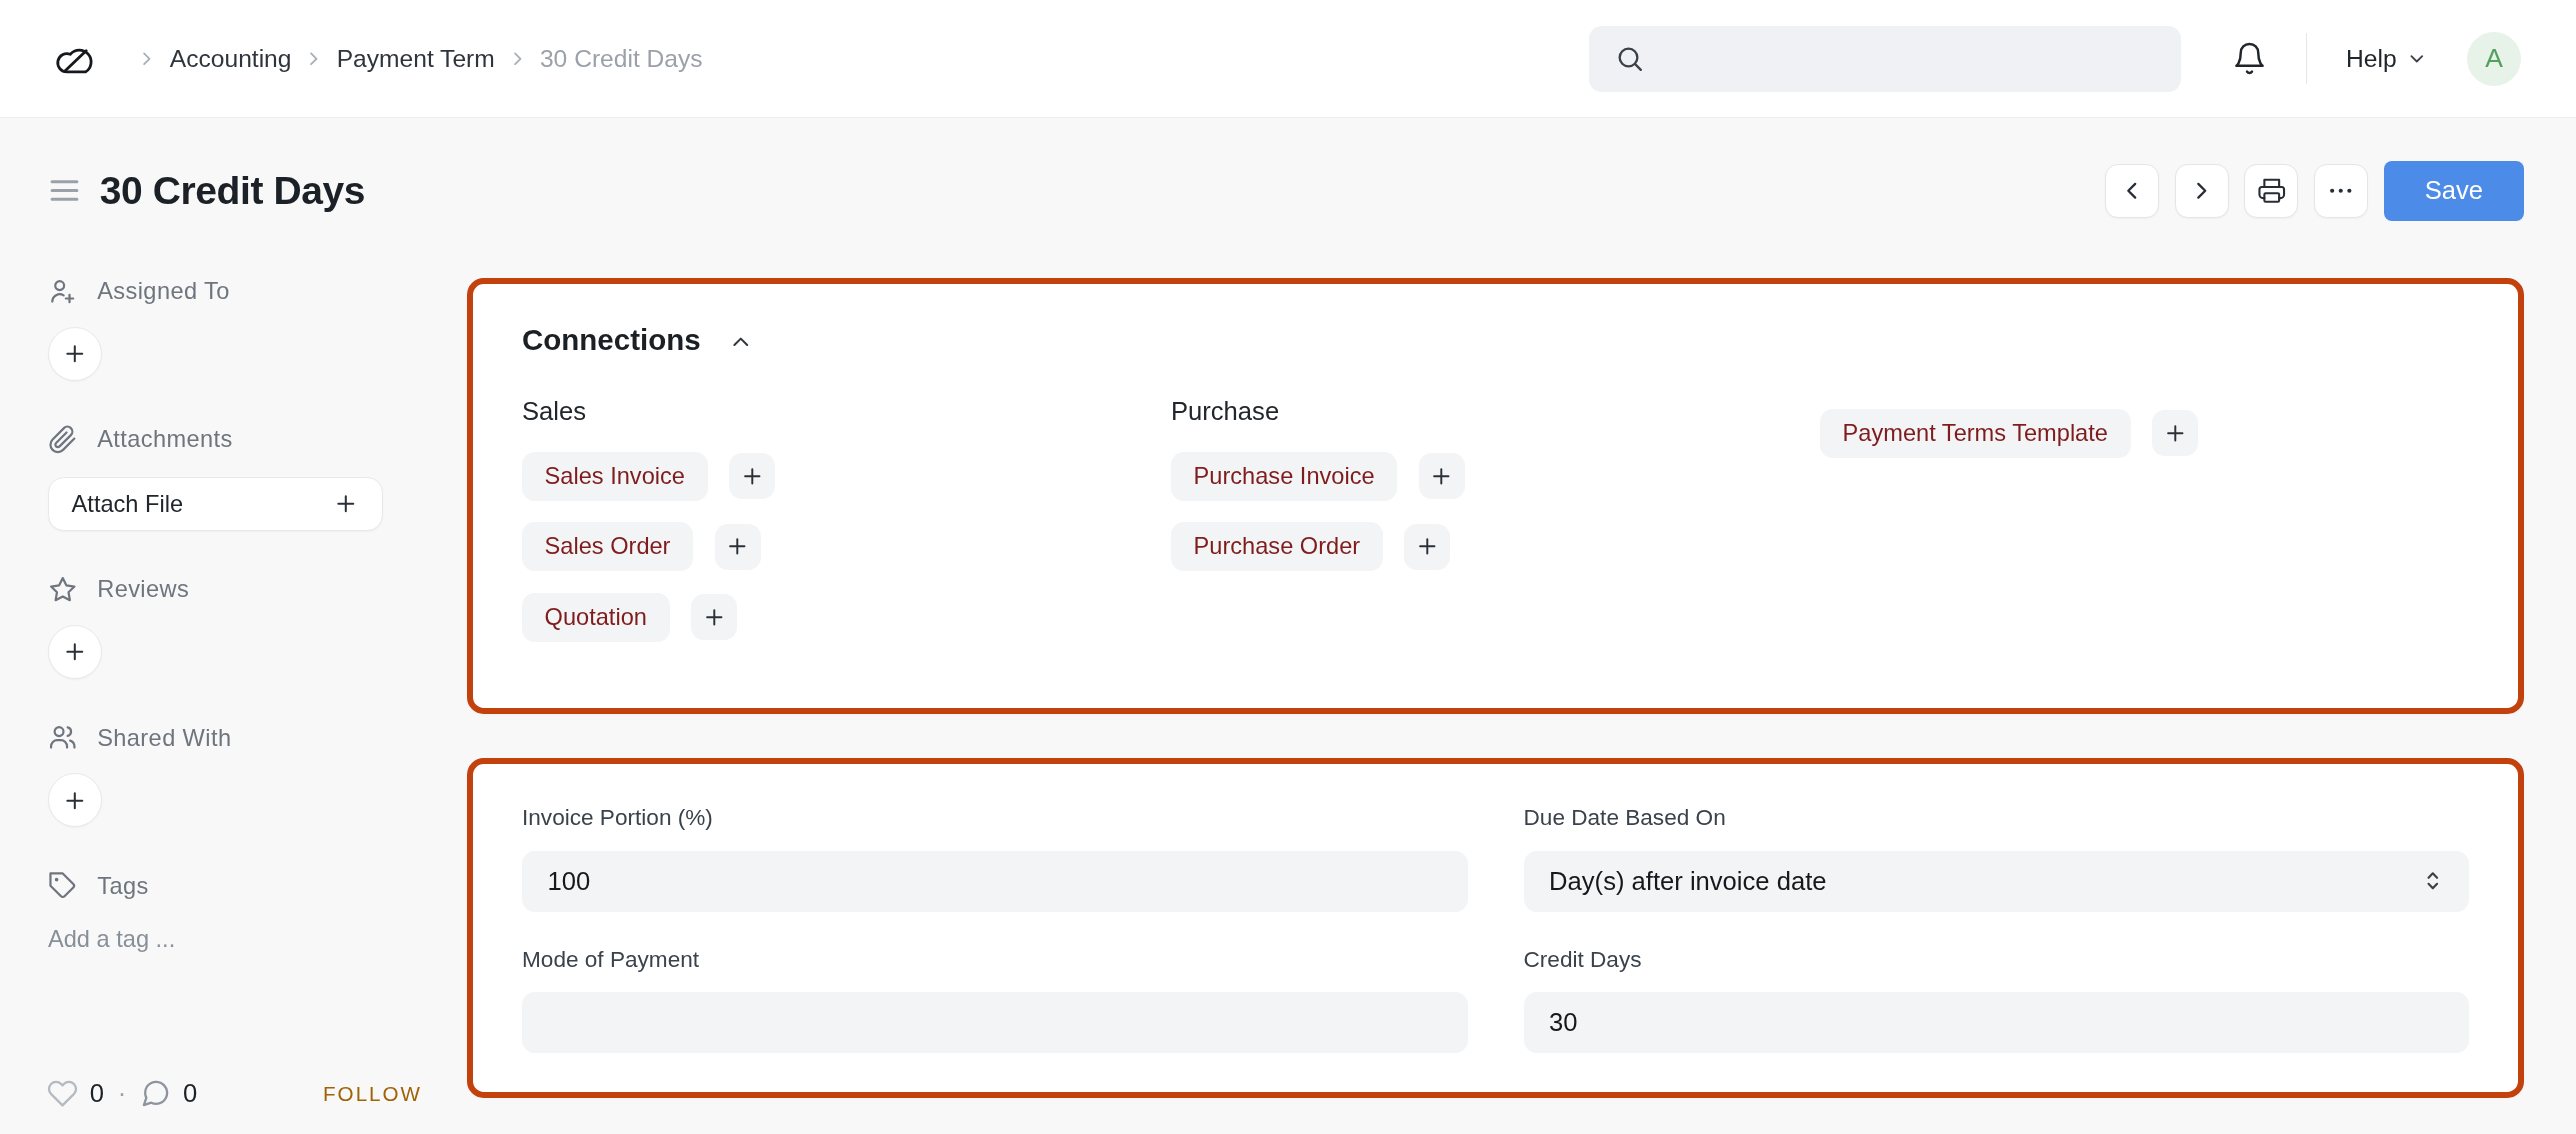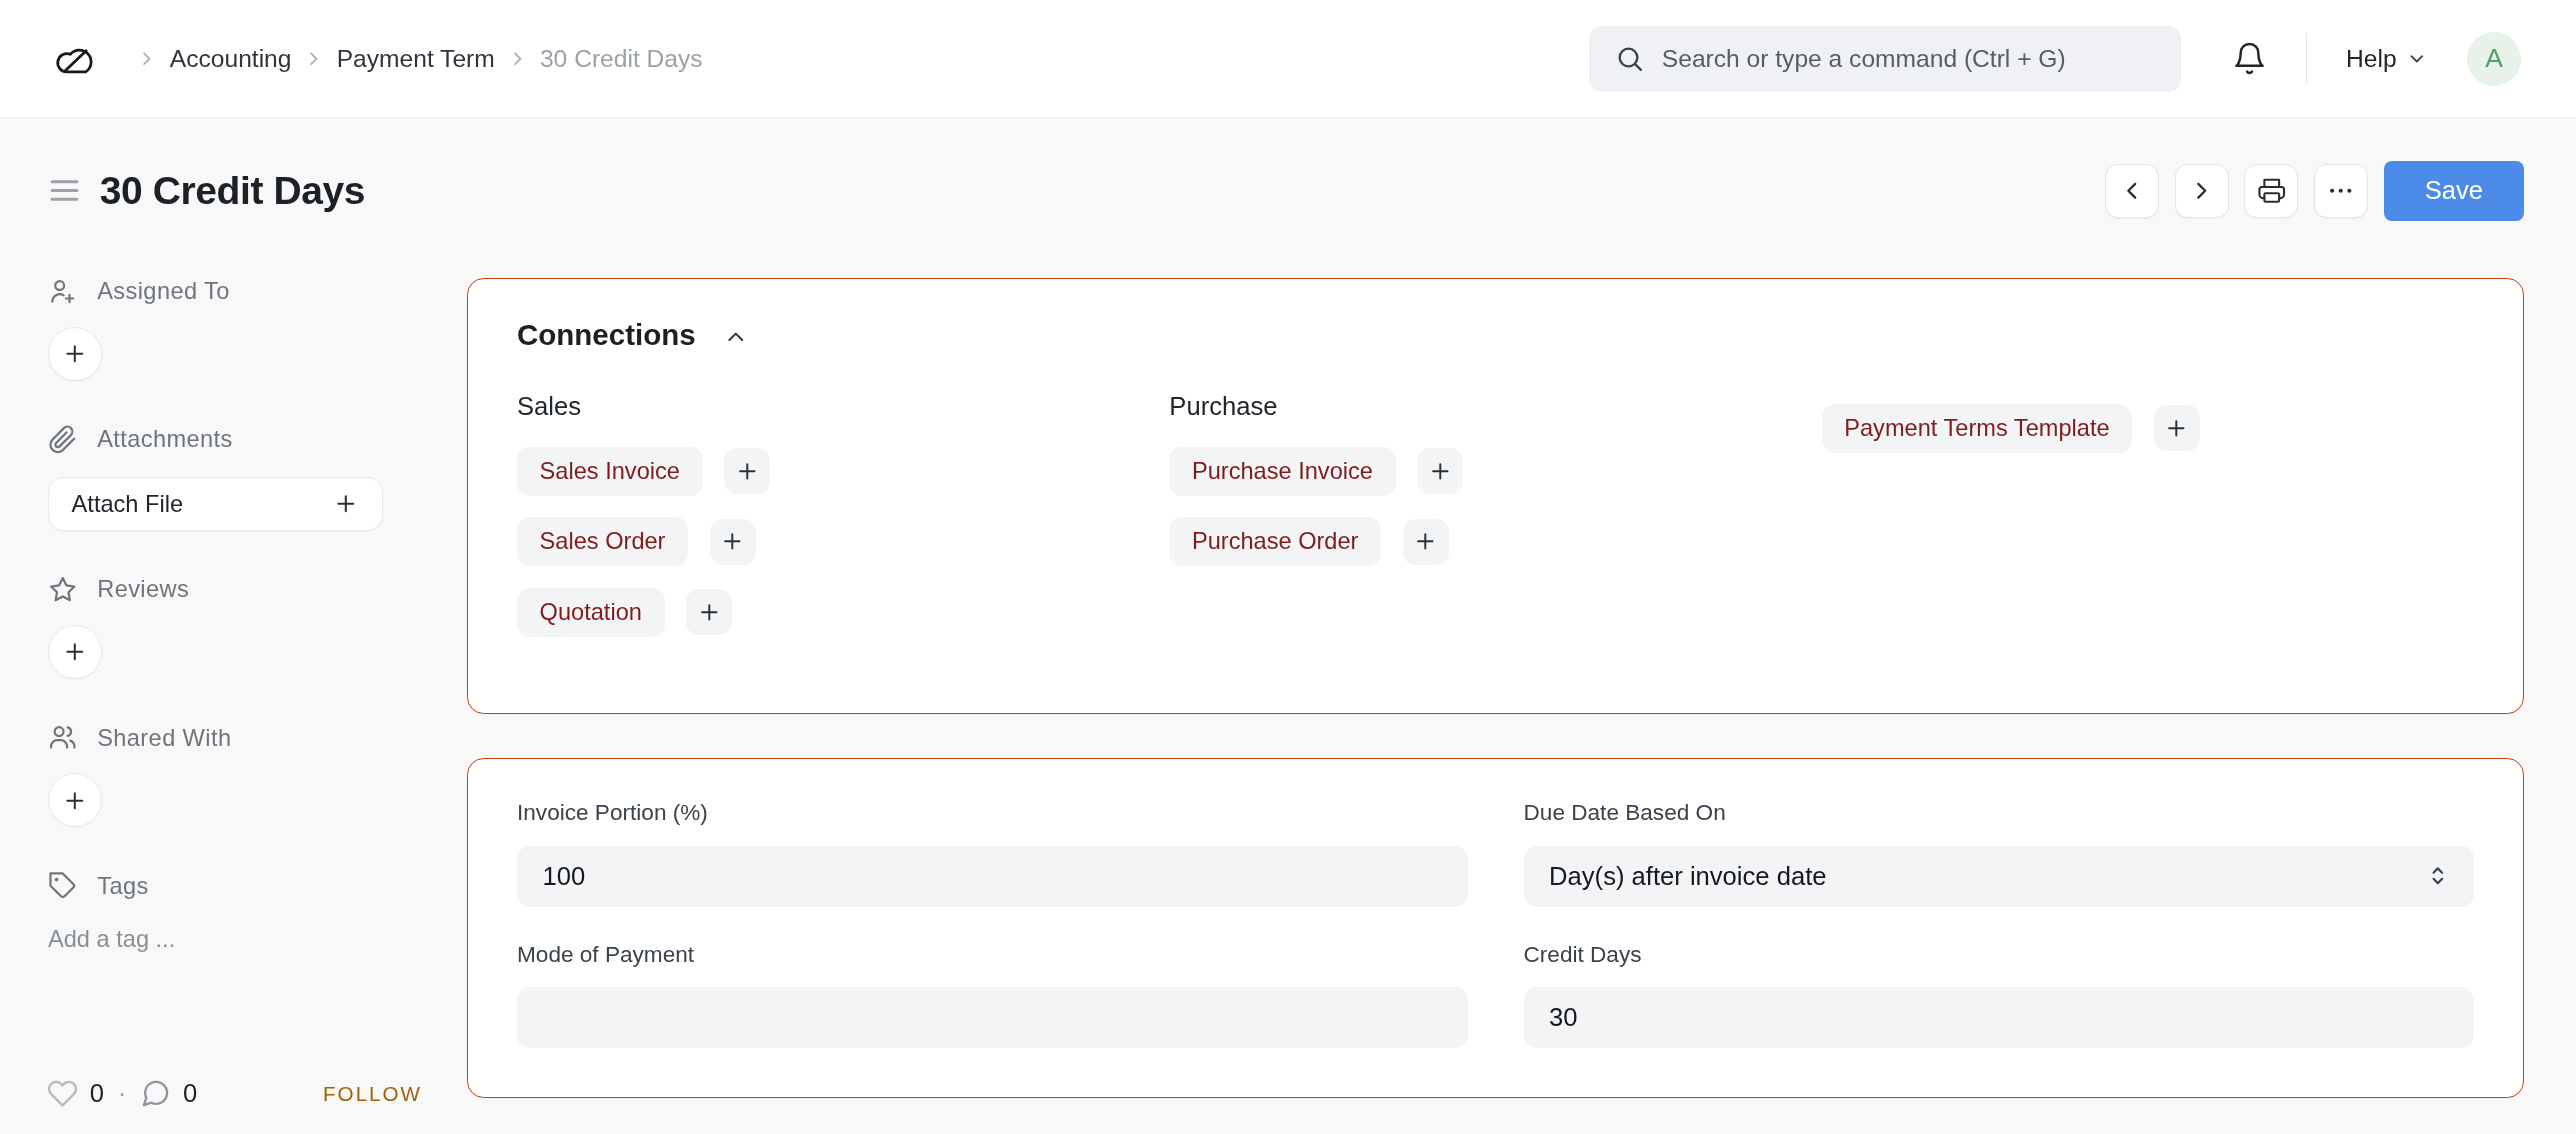--- a/index.html
+++ b/index.html
@@ -89,21 +89,21 @@
     display:flex; align-items:center;
   }
   .side-footer .count { font-size:25.6px; color:#1c2126; margin-left:11.8px; }
   .side-footer .dot { color:#9aa1a9; font-size:25.6px; margin:0 13.8px; }
   .like-icon { color:#b4bac1; display:flex; cursor:pointer; }
   .comment-icon { color:#8d949d; display:flex; cursor:pointer; }
   .follow { margin-left:auto; font-size:20.6px; letter-spacing:2px; color:#a16207; cursor:pointer; }
 
   
   .card {
-    background:#fff; border:1px solid #c2410c; border-radius:16.7px;
+    background:#fff; border:6px solid #c2410c; border-radius:16.7px;
     box-shadow:0 1px 2.9px rgba(0,0,0,.03);
   }
   .card-connections { margin-top:60px; height:436px; padding:39px 49px 0; }
   .card-title-row { display:flex; align-items:center; gap:27.5px; }
   .card-title { font-size:29.5px; font-weight:700; color:#1b2025; }
   .collapse-icon { color:#30363d; display:flex; cursor:pointer; margin-top:3.9px; }
 
   .conn-grid { display:grid; grid-template-columns:1fr 1fr 1fr; margin-top:40px; }
   .conn-group-name { font-size:25.6px; font-weight:500; color:#21262c; height:31px; }
   .conn-links { margin-top:23.6px; display:flex; flex-direction:column; gap:21.6px; }
@@ -164,21 +164,20 @@
           </svg>
       </span>
       <span class="crumb current">30 Credit Days</span>
     </div>
 
     <div class="search">
       <svg viewBox="0 0 24 24" width="29.5" height="29.5" fill="none" stroke="currentColor" stroke-width="1.9" stroke-linecap="round">
           <circle cx="11" cy="11" r="7.2"></circle>
           <path d="M16.6 16.6 21 21"></path>
         </svg>
-      <input type="text" placeholder="Search or type a command (Ctrl + G)" style="">
     </div>
 
     <div class="bell">
       <svg viewBox="0 0 24 24" width="35" height="35" fill="none" stroke="currentColor" stroke-width="1.7" stroke-linecap="round" stroke-linejoin="round">
         <path d="M18 8a6 6 0 0 0-12 0c0 7-3 9-3 9h18s-3-2-3-9"></path>
           <path d="M13.7 21a2 2 0 0 1-3.4 0"></path>
       </svg>
     </div>
     <div class="nav-divider"></div>
     <div class="help">

